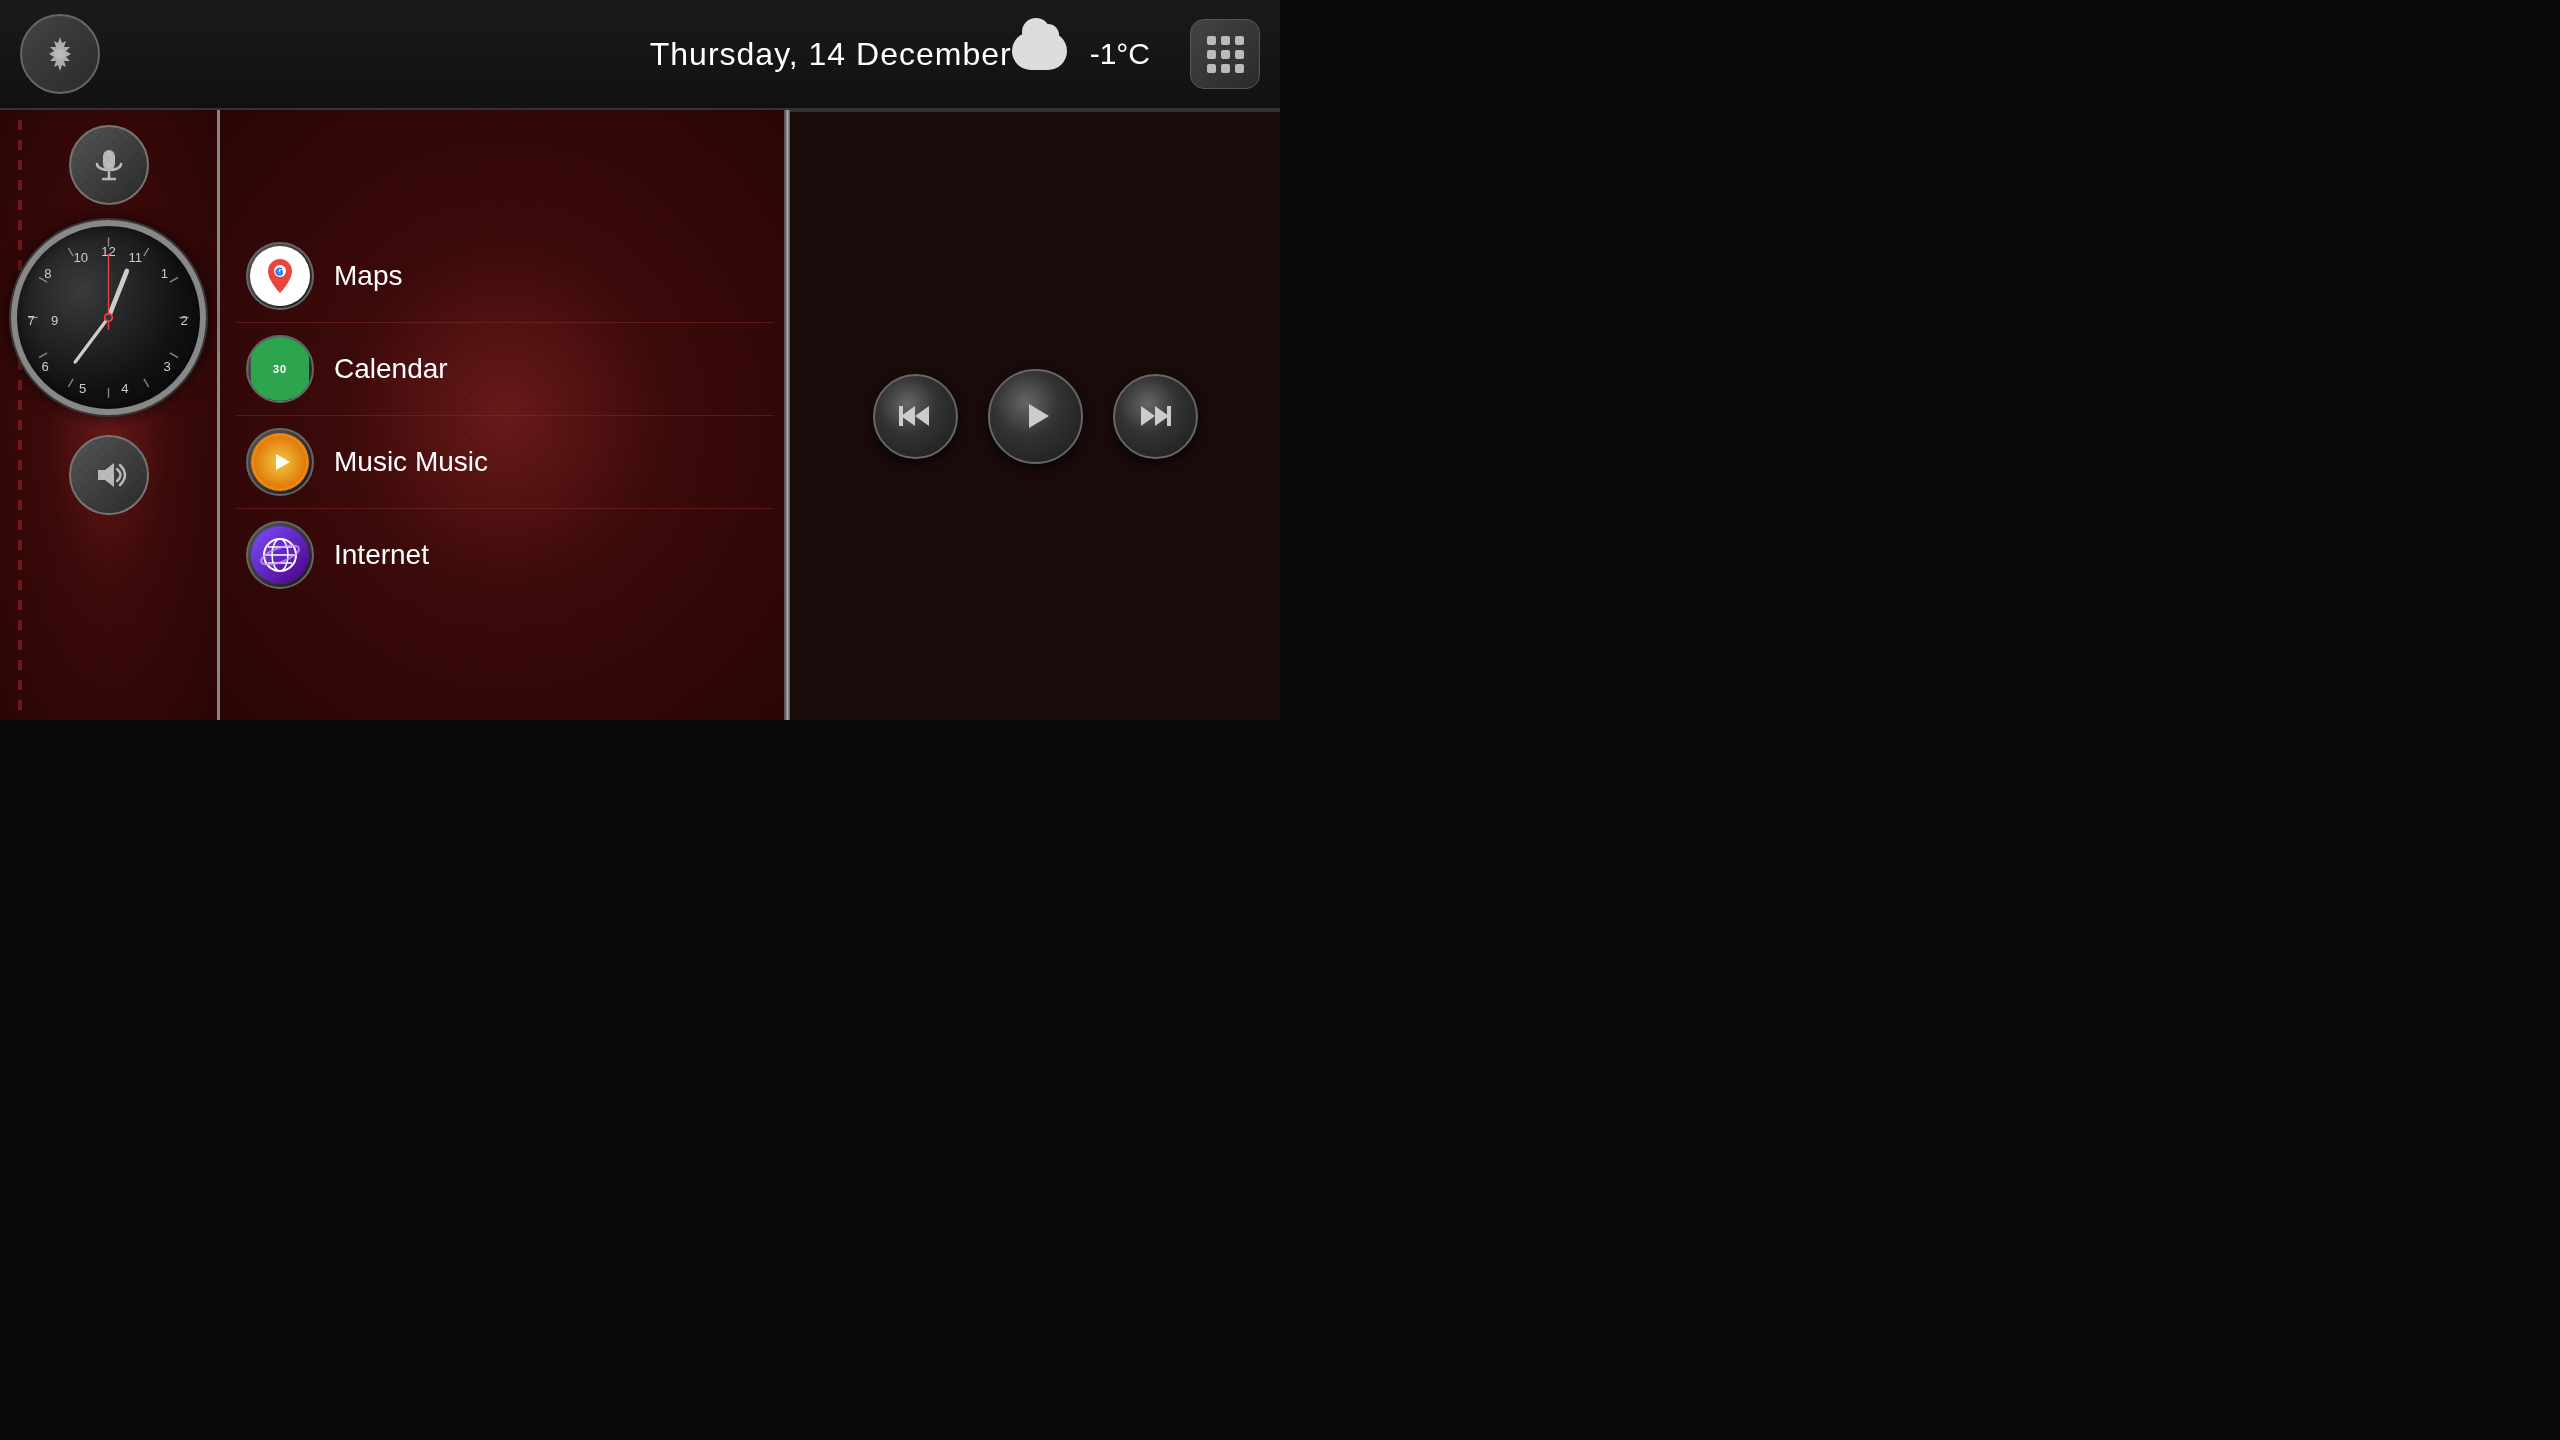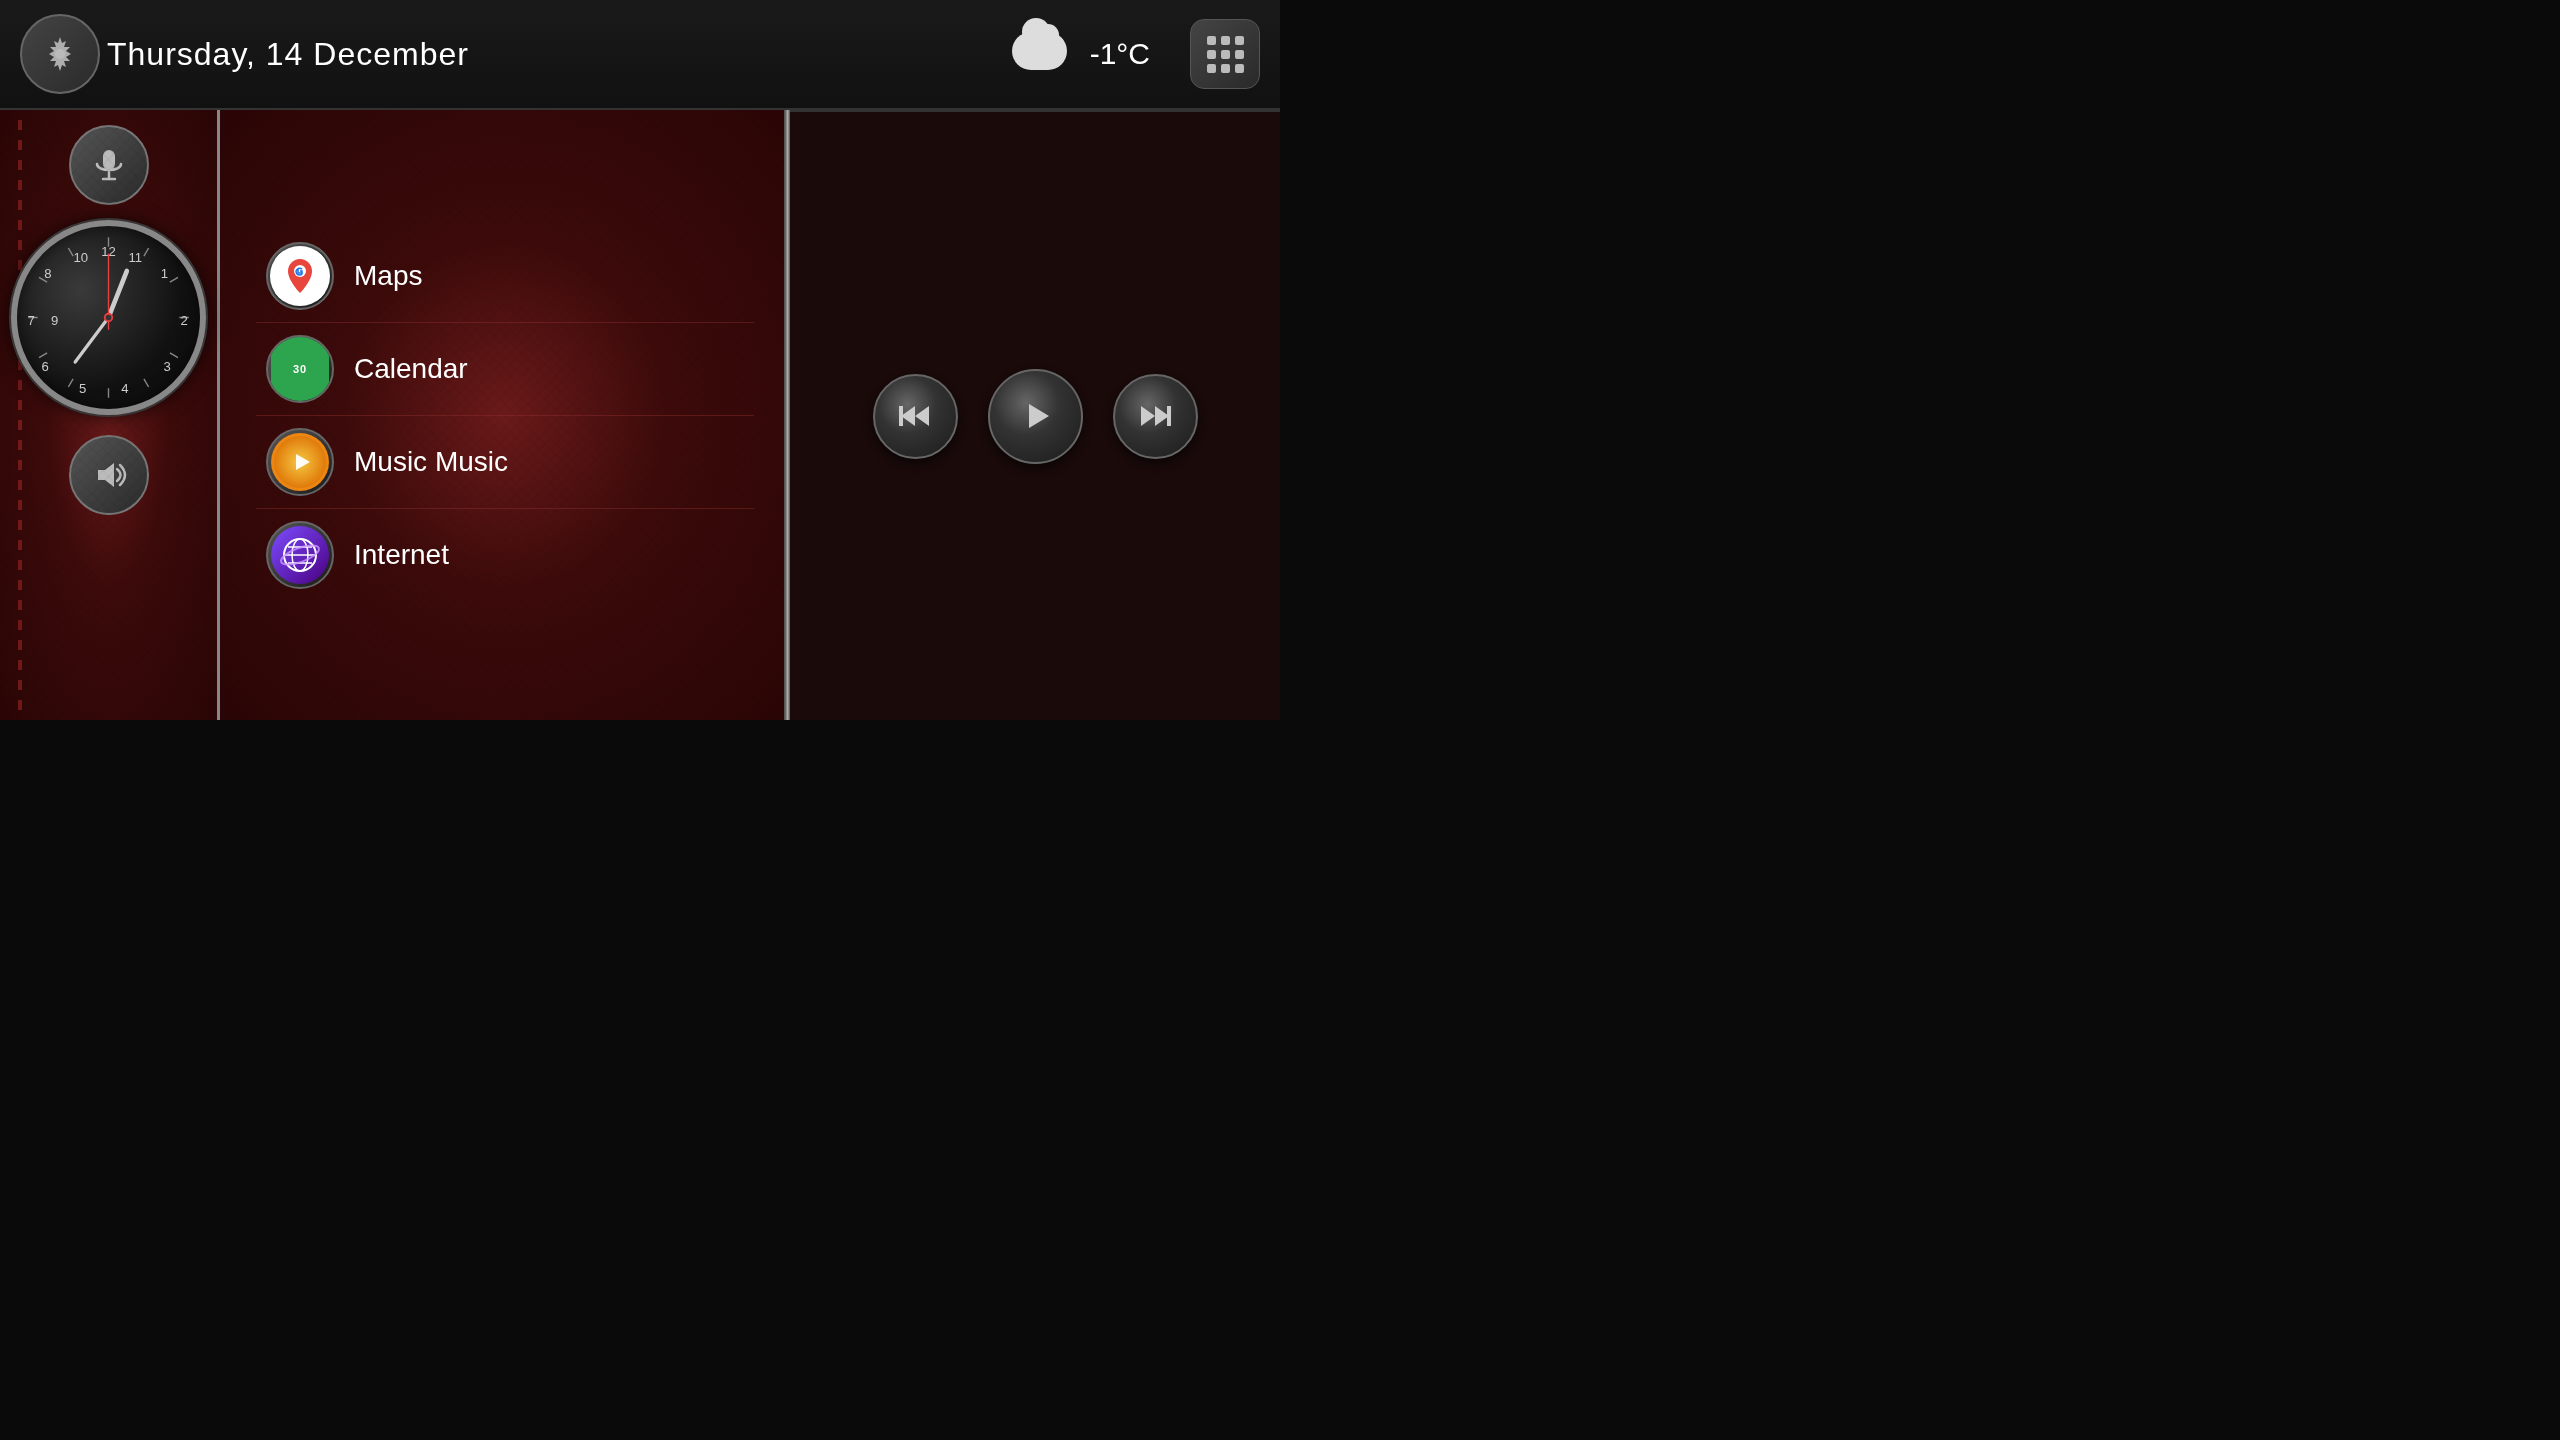--- a/index.html
+++ b/index.html
@@ -22,21 +22,21 @@
       border-bottom: 2px solid #333;
       display: flex;
       align-items: center;
       justify-content: space-between;
       padding: 0 20px;
       z-index: 10;
     }
 
     .top-bar-date {
       flex: 1;
-      text-align: left;
+      text-align: right;
       color: #fff;
       font-size: 32px;
       font-weight: 300;
       letter-spacing: 1px;
       padding-left: 7px;
     }
 
     .top-bar-weather {
       display: flex;
       align-items: center;
@@ -225,21 +225,21 @@
     }
 
     
     .center-panel {
       flex: 1;
       background: radial-gradient(ellipse at center, #6b1a1a 0%, #3d0a0a 40%, #2a0505 100%);
       position: relative;
       display: flex;
       flex-direction: column;
       justify-content: center;
-      padding: 0 36px;
+      padding: 0 16px;
     }
 
     .center-panel::before {
       content: '';
       position: absolute;
       top: 0; left: 0; right: 0; bottom: 0;
       background-image:
         repeating-linear-gradient(45deg, rgba(0,0,0,0.03) 0px, rgba(0,0,0,0.03) 2px, transparent 2px, transparent 8px),
         repeating-linear-gradient(-45deg, rgba(0,0,0,0.03) 0px, rgba(0,0,0,0.03) 2px, transparent 2px, transparent 8px);
       pointer-events: none;

